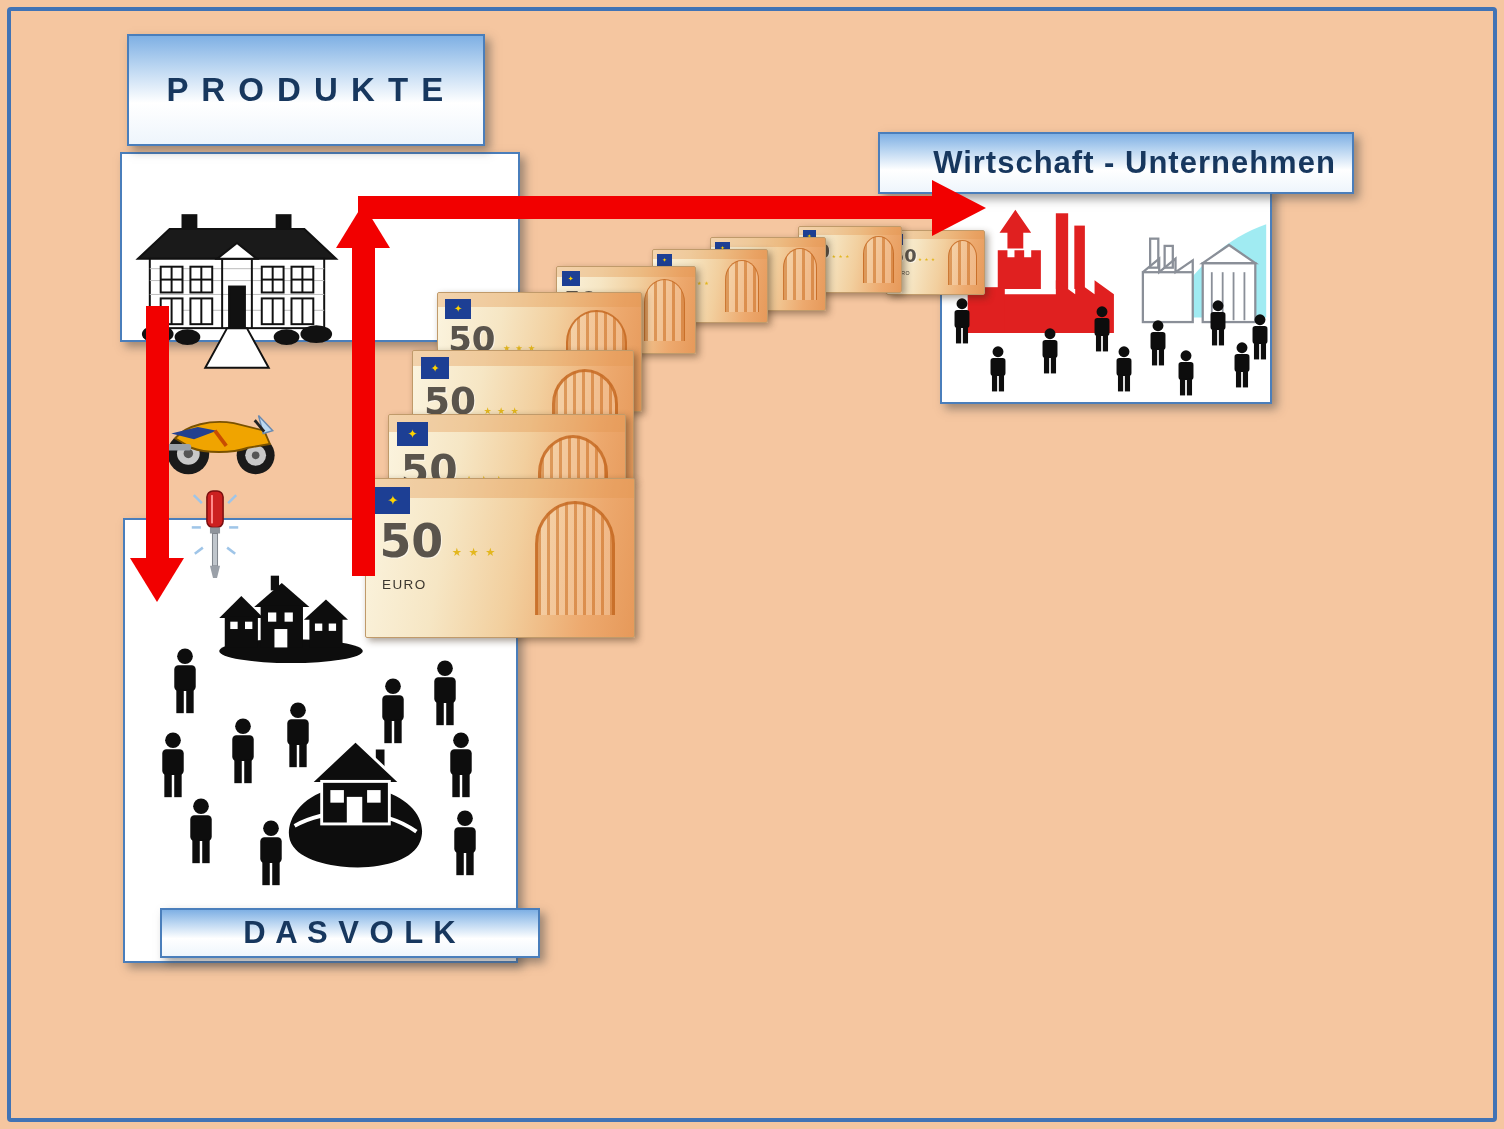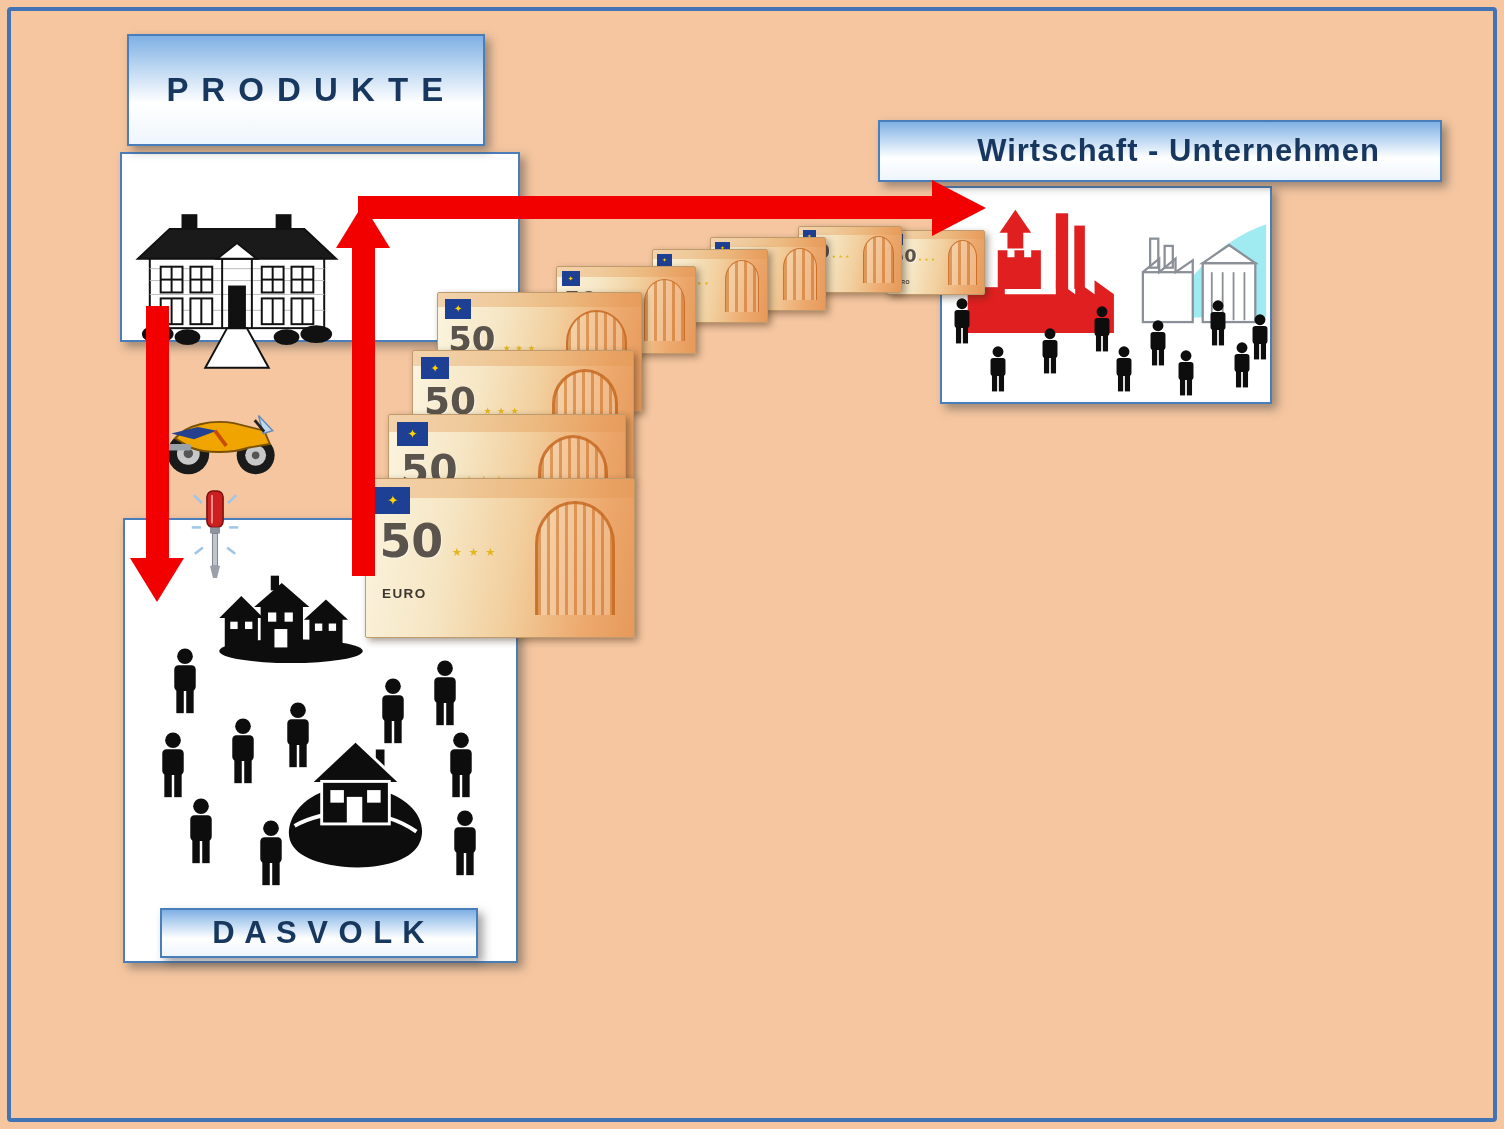--- a/index.html
+++ b/index.html
@@ -32,21 +32,21 @@
   .note { position:absolute; border:1px solid #c09a6a; border-radius:2px; overflow:hidden;
           background:linear-gradient(100deg,#fbf4df 0%,#f6e6c4 30%,#f2cf9e 55%,#eda96e 82%,#e6995a 100%);
           box-shadow:3px 3px 7px rgba(60,40,20,.45); }
   .note::before { content:""; position:absolute; left:0; top:0; right:0; height:12%;
                   background:rgba(226,148,78,.35); }
   .nflag { position:absolute; left:3.5%; top:5%; width:13%; height:17%; background:#1d3f94; }
   .nflag::after { content:"✦"; color:#ffd400; font-size:.5em; position:absolute; inset:0;
                   display:flex; align-items:center; justify-content:center; }
   .nval { position:absolute; left:5%; top:22%; font-weight:700; color:#5a544c; font-size:1.7em;
           font-family:"DejaVu Sans", sans-serif; text-shadow:1px 1px 0 rgba(255,255,255,.6); }
-  .ncur { position:absolute; left:6%; top:62%; font-weight:700; color:#3c372f; font-size:.5em; letter-spacing:.1em;margin-top:9px; }
+  .ncur { position:absolute; left:6%; top:62%; font-weight:400; color:#3c372f; font-size:.5em; letter-spacing:.1em; }
   .ngate { position:absolute; right:7%; top:14%; width:30%; height:72%;
            border:.14em solid rgba(200,110,40,.9); border-bottom:none;
            border-radius:50% 50% 0 0 / 38% 38% 0 0;
            background:repeating-linear-gradient(90deg, rgba(205,120,50,.55) 0 3px, rgba(255,245,230,.25) 3px 9px); }
   .nstars { position:absolute; left:32%; top:42%; color:#e3b71e; font-size:.42em; letter-spacing:.15em; }
 
   
   .person { position:absolute; width:36px; height:66px; z-index:3; }
   .person.small { width:24px; height:46px; }
 </style>
@@ -209,25 +209,25 @@
         <use href="#person-shape"></use>
       </svg>
     <svg class="person" viewBox="0 0 40 80" style="left:318px;top:212px;">
         <use href="#person-shape"></use>
       </svg>
     <svg class="person" viewBox="0 0 40 80" style="left:322px;top:290px;">
         <use href="#person-shape"></use>
       </svg>
   </div>
 
-  <div class="gradlabel" style="left:160px;top:908px;width:318px;height:50px;">
+  <div class="gradlabel" style="left:160px;top:908px;width:380px;height:50px;">
     <div class="label-lg">D A S   V O L K</div>
   </div>
 
-  <div class="gradlabel" style="left:878px;top:120px;width:564px;height:62px;padding-left:37px;">
+  <div class="gradlabel" style="left:878px;top:132px;width:476px;height:62px;padding-left:37px;">
     <div class="label-lg">Wirtschaft - Unternehmen</div>
   </div>
 
   <div class="whitebox" style="left:940px;top:186px;width:332px;height:218px;">
 
     <svg class="icon" viewBox="0 0 180 150" style="left:12px;top:20px;width:172px;height:132px;z-index:1;">
       <g fill="#e02020">
         <polygon points="62,2 80,28 71,28 71,46 53,46 53,28 44,28"></polygon>
         <path d="M42,48 h11 v8 h8 v-8 h11 v8 h8 v-8 h11 v44 h-49 z"></path>
         <rect x="108" y="6" width="14" height="86"></rect>

